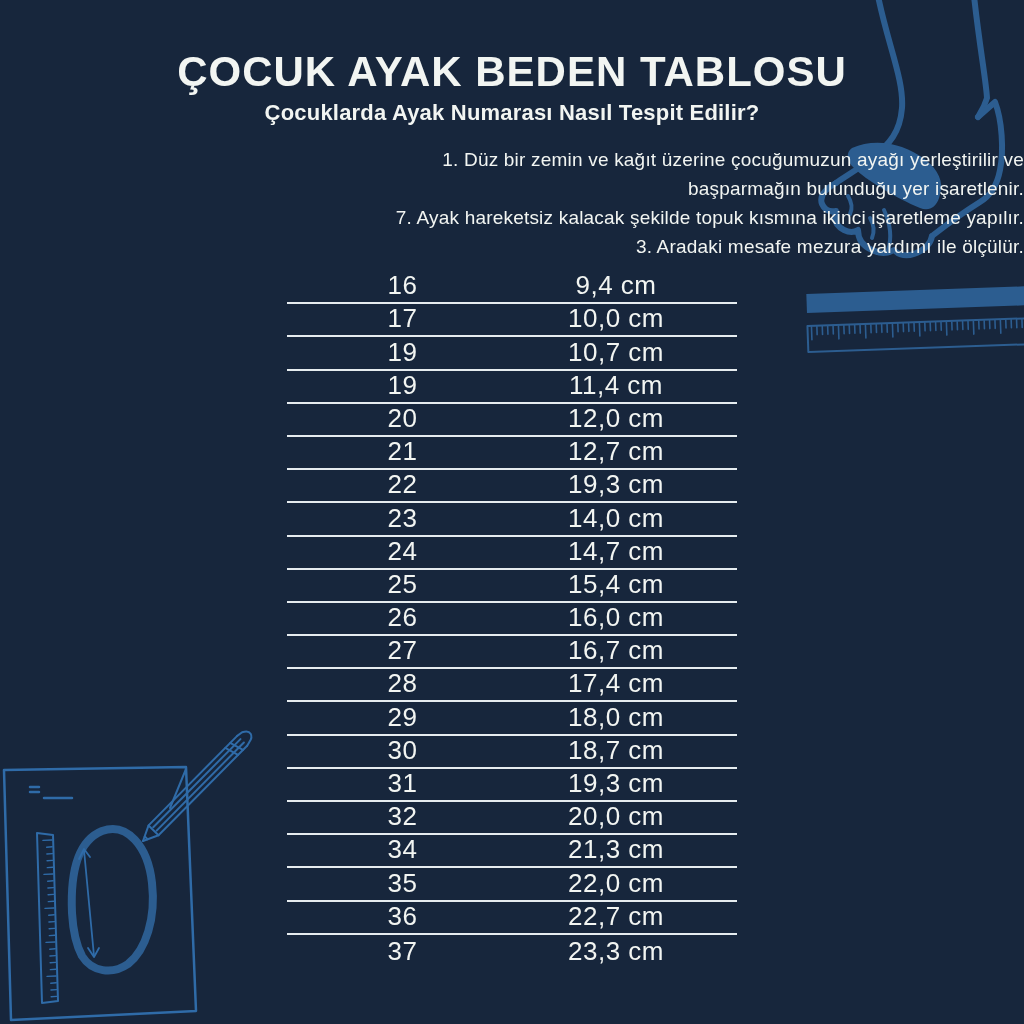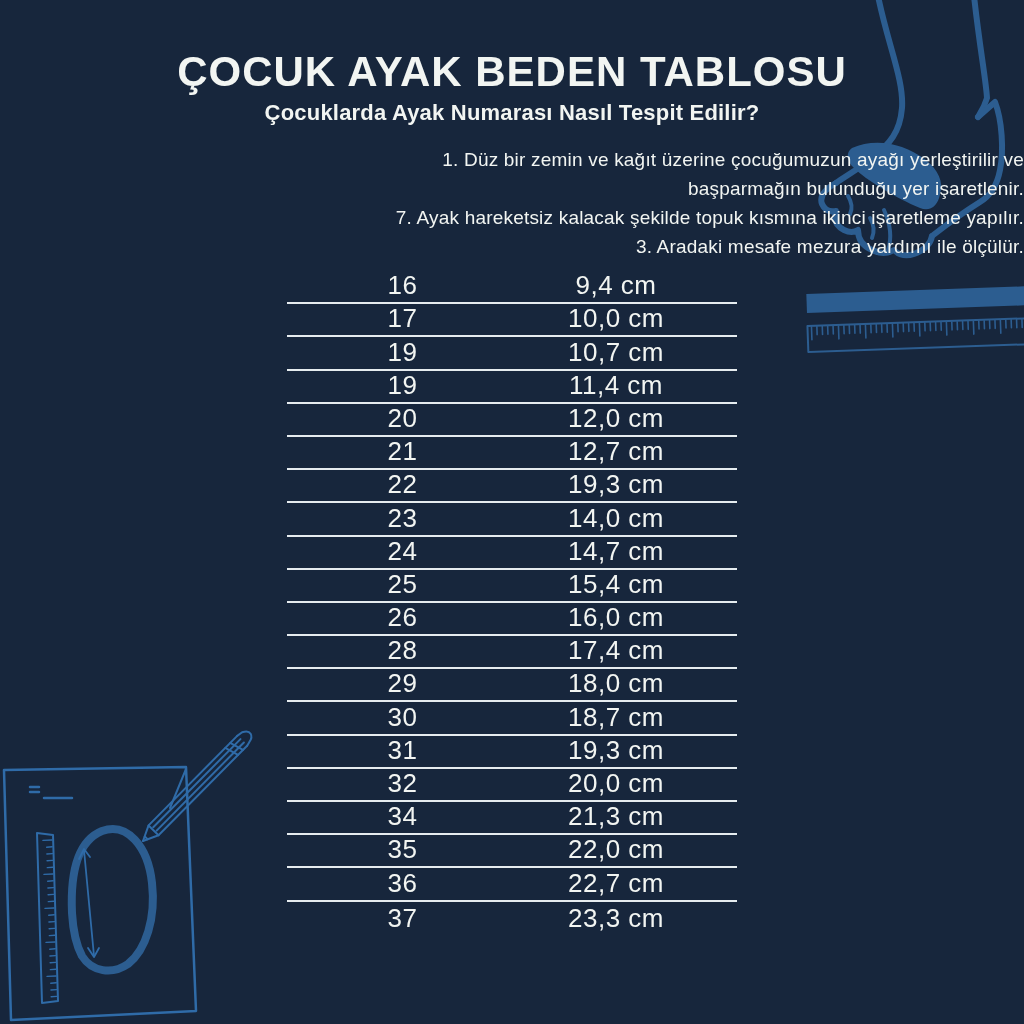--- a/index.html
+++ b/index.html
@@ -228,20 +228,24 @@
     </div>
       <div class="trow">
       <span class="cell cell-size">25</span>
       <span class="cell cell-len">15,4 cm</span>
     </div>
       <div class="trow">
       <span class="cell cell-size">26</span>
       <span class="cell cell-len">16,0 cm</span>
     </div>
       <div class="trow">
+      <span class="cell cell-size">27</span>
+      <span class="cell cell-len">16,7 cm</span>
+    </div>
+      <div class="trow">
       <span class="cell cell-size">28</span>
       <span class="cell cell-len">17,4 cm</span>
     </div>
       <div class="trow">
       <span class="cell cell-size">29</span>
       <span class="cell cell-len">18,0 cm</span>
     </div>
       <div class="trow">
       <span class="cell cell-size">30</span>
       <span class="cell cell-len">18,7 cm</span>

